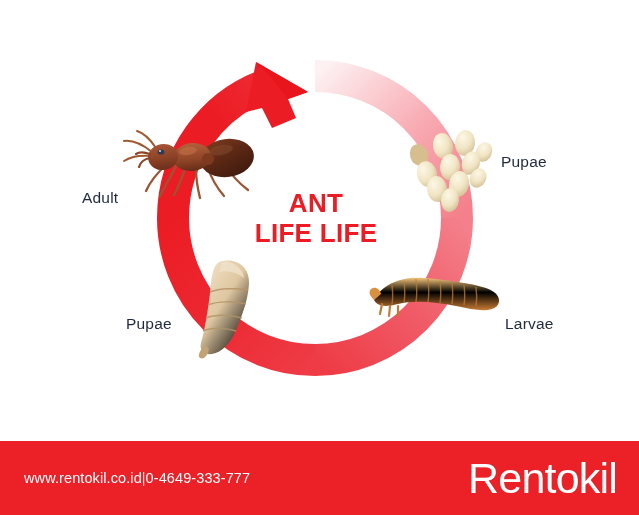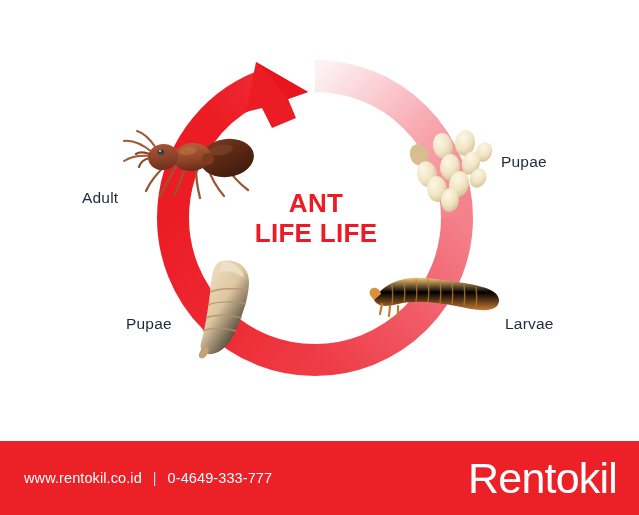--- a/index.html
+++ b/index.html
@@ -84,21 +84,20 @@
     position: absolute;
     left: 24px;
     top: 50%;
     transform: translateY(-50%);
     color: #ffffff;
     font-size: 14.5px;
     letter-spacing: 0.1px;
     white-space: nowrap;
     display: flex;
     align-items: center;
-    gap: 11px;
   }
   .footer-sep {
     color: #ffffff;
     opacity: 0.85;
     font-size: 14px;
   }
   .footer-logo {
     position: absolute;
     right: 22px;
     top: 50%;

